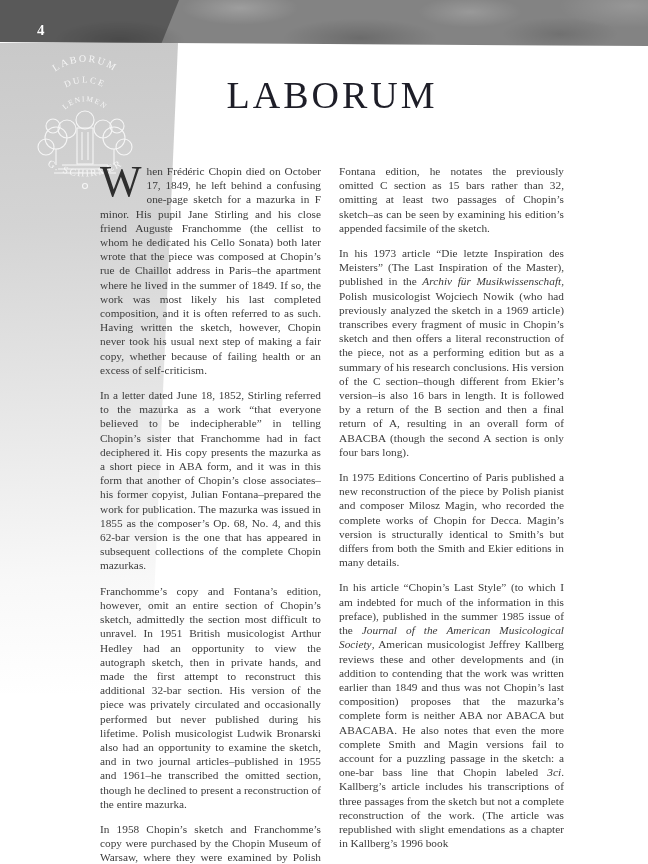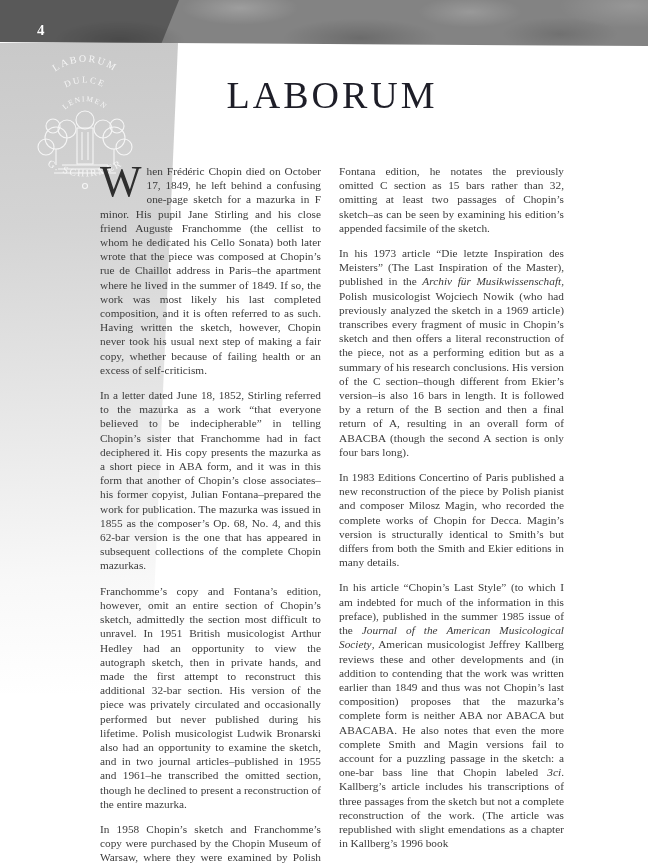--- a/index.html
+++ b/index.html
@@ -155,19 +155,19 @@
     <div class="cols">
       <div class="col col-left">
           <p><span class="dropcap">W</span><span>hen Frédéric Chopin died on October 17, 1849, he left behind a confusing one-page sketch for a mazurka in F minor. His pupil Jane Stirling and his close friend Auguste Franchomme (the cellist to whom he dedicated his Cello Sonata) both later wrote that the piece was composed at Chopin’s rue de Chaillot address in Paris–the apartment where he lived in the summer of 1849. If so, the work was most likely his last completed composition, and it is often referred to as such. Having written the sketch, however, Chopin never took his usual next step of making a fair copy, whether because of failing health or an excess of self-criticism.</span></p>
           <p><span>In a letter dated June 18, 1852, Stirling referred to the mazurka as a work “that everyone believed to be indecipherable” in telling Chopin’s sister that Franchomme had in fact deciphered it. His copy presents the mazurka as a short piece in ABA form, and it was in this form that another of Chopin’s close associates–his former copyist, Julian Fontana–prepared the work for publication. The mazurka was issued in 1855 as the composer’s Op. 68, No. 4, and this 62-bar version is the one that has appeared in subsequent collections of the complete Chopin mazurkas.</span></p>
           <p><span>Franchomme’s copy and Fontana’s edition, however, omit an entire section of Chopin’s sketch, admittedly the section most difficult to unravel. In 1951 British musicologist Arthur Hedley had an opportunity to view the autograph sketch, then in private hands, and made the first attempt to reconstruct this additional 32-bar section. His version of the piece was privately circulated and occasionally performed but never published during his lifetime. Polish musicologist Ludwik Bronarski also had an opportunity to examine the sketch, and in two journal articles–published in 1955 and 1961–he transcribed the omitted section, though he declined to present a reconstruction of the entire mazurka.</span></p>
           <p><span>In 1958 Chopin’s sketch and Franchomme’s copy were purchased by the Chopin Museum of Warsaw, where they were examined by Polish musicologist Jan Ekier. The result, issued by Polskie Wydawnictwo Muzyczne in 1965, was the first published edition of what purported to be the entire work, in ABACA form (Ekier’s version was soon recorded by pianist Arthur Rubinstein in his 1967 set of the complete Chopin mazurkas). Although Ekier corrects significant errors in the</span></p>
         </div>
       <div class="col col-right">
           <p><span>Fontana edition, he notates the previously omitted C section as 15 bars rather than 32, omitting at least two passages of Chopin’s sketch–as can be seen by examining his edition’s appended facsimile of the sketch.</span></p>
           <p><span>In his 1973 article “Die letzte Inspiration des Meisters” (The Last Inspiration of the Master), published in the </span><i>Archiv für Musikwissenschaft</i><span>, Polish musicologist Wojciech Nowik (who had previously analyzed the sketch in a 1969 article) transcribes every fragment of music in Chopin’s sketch and then offers a literal reconstruction of the piece, not as a performing edition but as a summary of his research conclusions. His version of the C section–though different from Ekier’s version–is also 16 bars in length. It is followed by a return of the B section and then a final return of A, resulting in an overall form of ABACBA (though the second A section is only four bars long).</span></p>
-          <p><span>In 1983 Editions Concertino of Paris published a new reconstruction of the piece by Polish pianist and composer Milosz Magin, who recorded the complete works of Chopin for Decca. Magin’s version is structurally identical to Smith’s but differs from both the Smith and Ekier editions in many details.</span></p>
+          <p><span>In 1975 Editions Concertino of Paris published a new reconstruction of the piece by Polish pianist and composer Milosz Magin, who recorded the complete works of Chopin for Decca. Magin’s version is structurally identical to Smith’s but differs from both the Smith and Ekier editions in many details.</span></p>
           <p><span>In his article “Chopin’s Last Style” (to which I am indebted for much of the information in this preface), published in the summer 1985 issue of the </span><i>Journal of the American Musicological Society</i><span>, American musicologist Jeffrey Kallberg reviews these and other developments and (in addition to contending that the work was written earlier than 1849 and thus was not Chopin’s last composition) proposes that the mazurka’s complete form is neither ABA nor ABACA but ABACABA. He also notes that even the more complete Smith and Magin versions fail to account for a puzzling passage in the sketch: a one-bar bass line that Chopin labeled </span><i>3ci</i><span>. Kallberg’s article includes his transcriptions of three passages from the sketch but not a complete reconstruction of the work. (The article was republished with slight emendations as a chapter in Kallberg’s 1996 book </span></p>
         </div>
     </div>
   </div>
 
 </div>
 
 </body></html>

